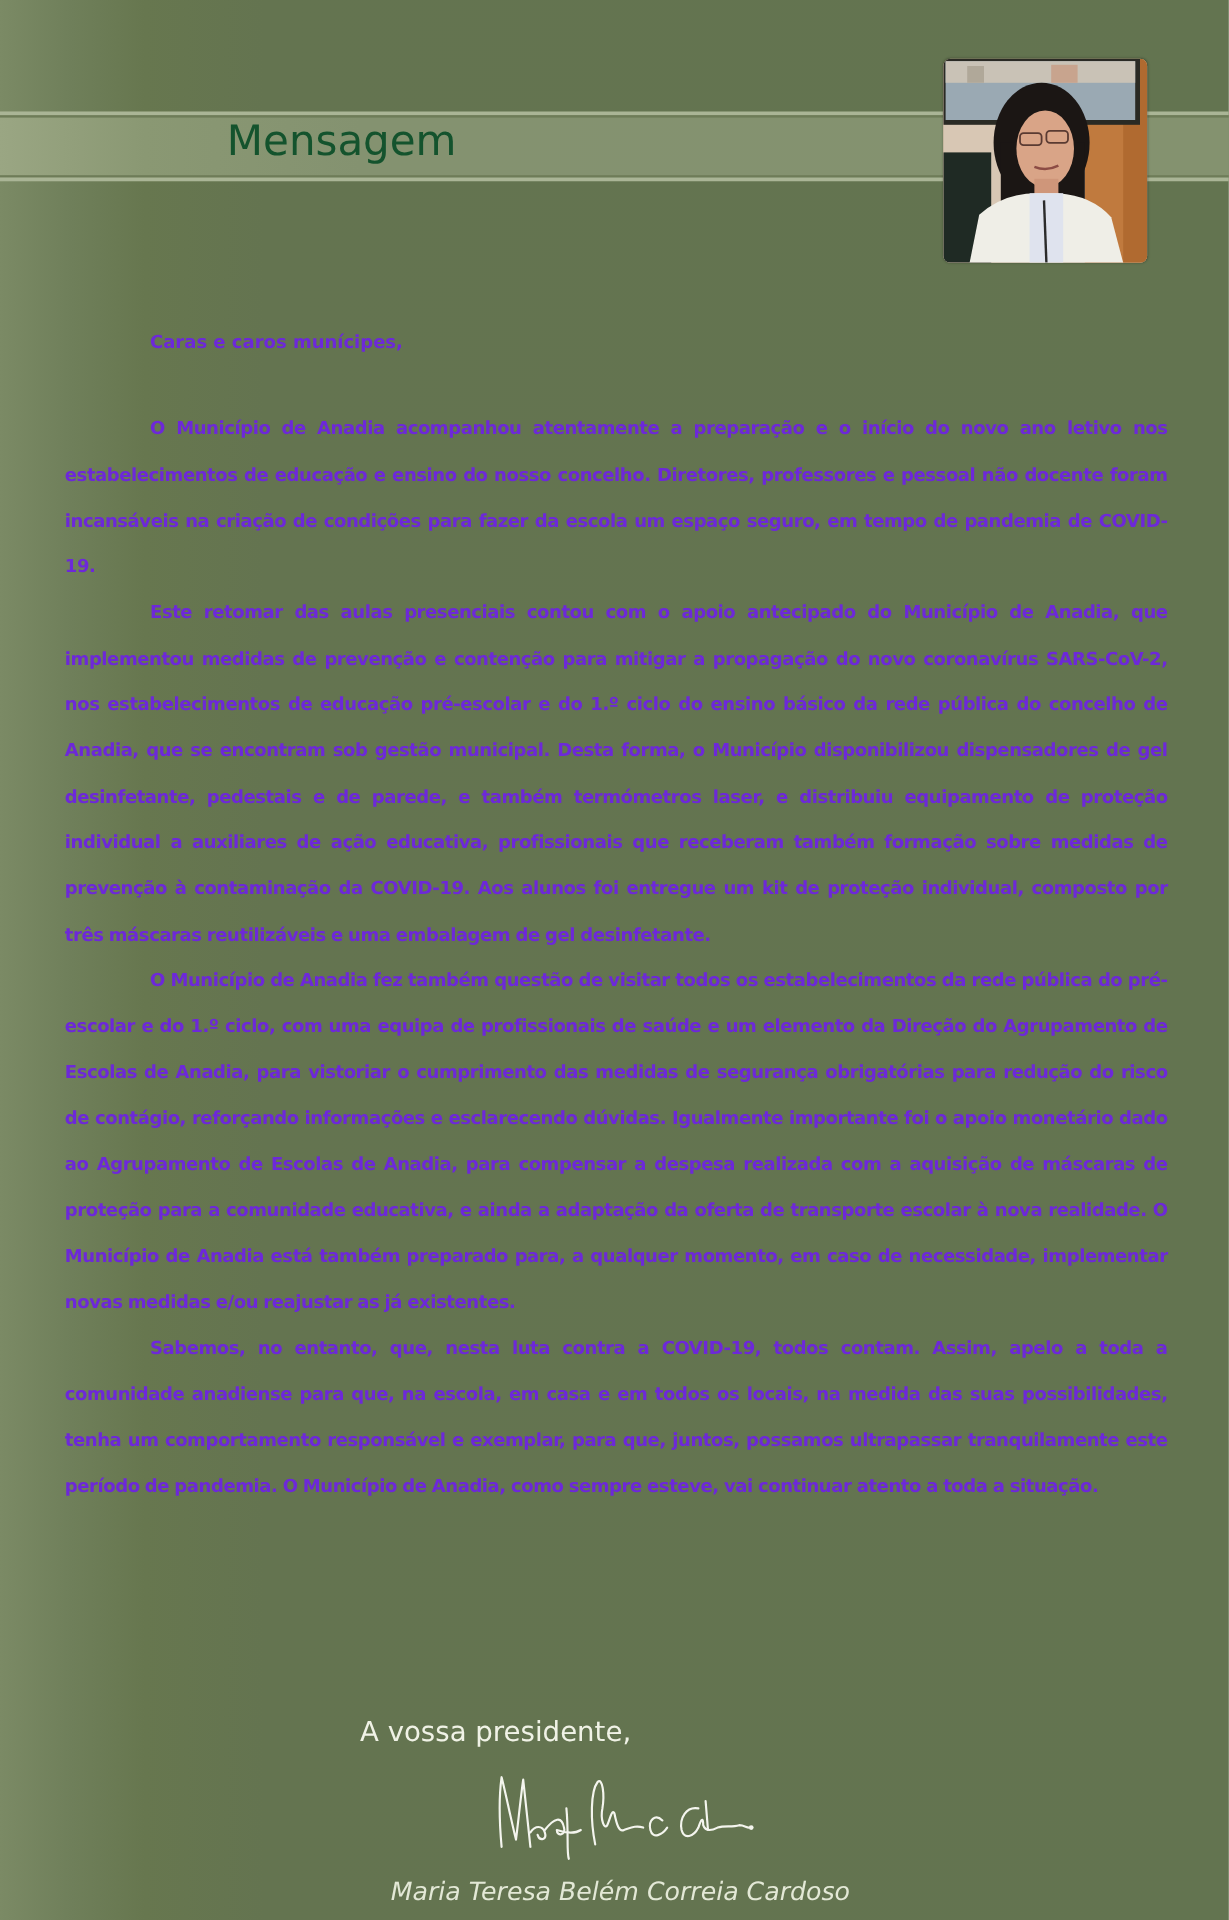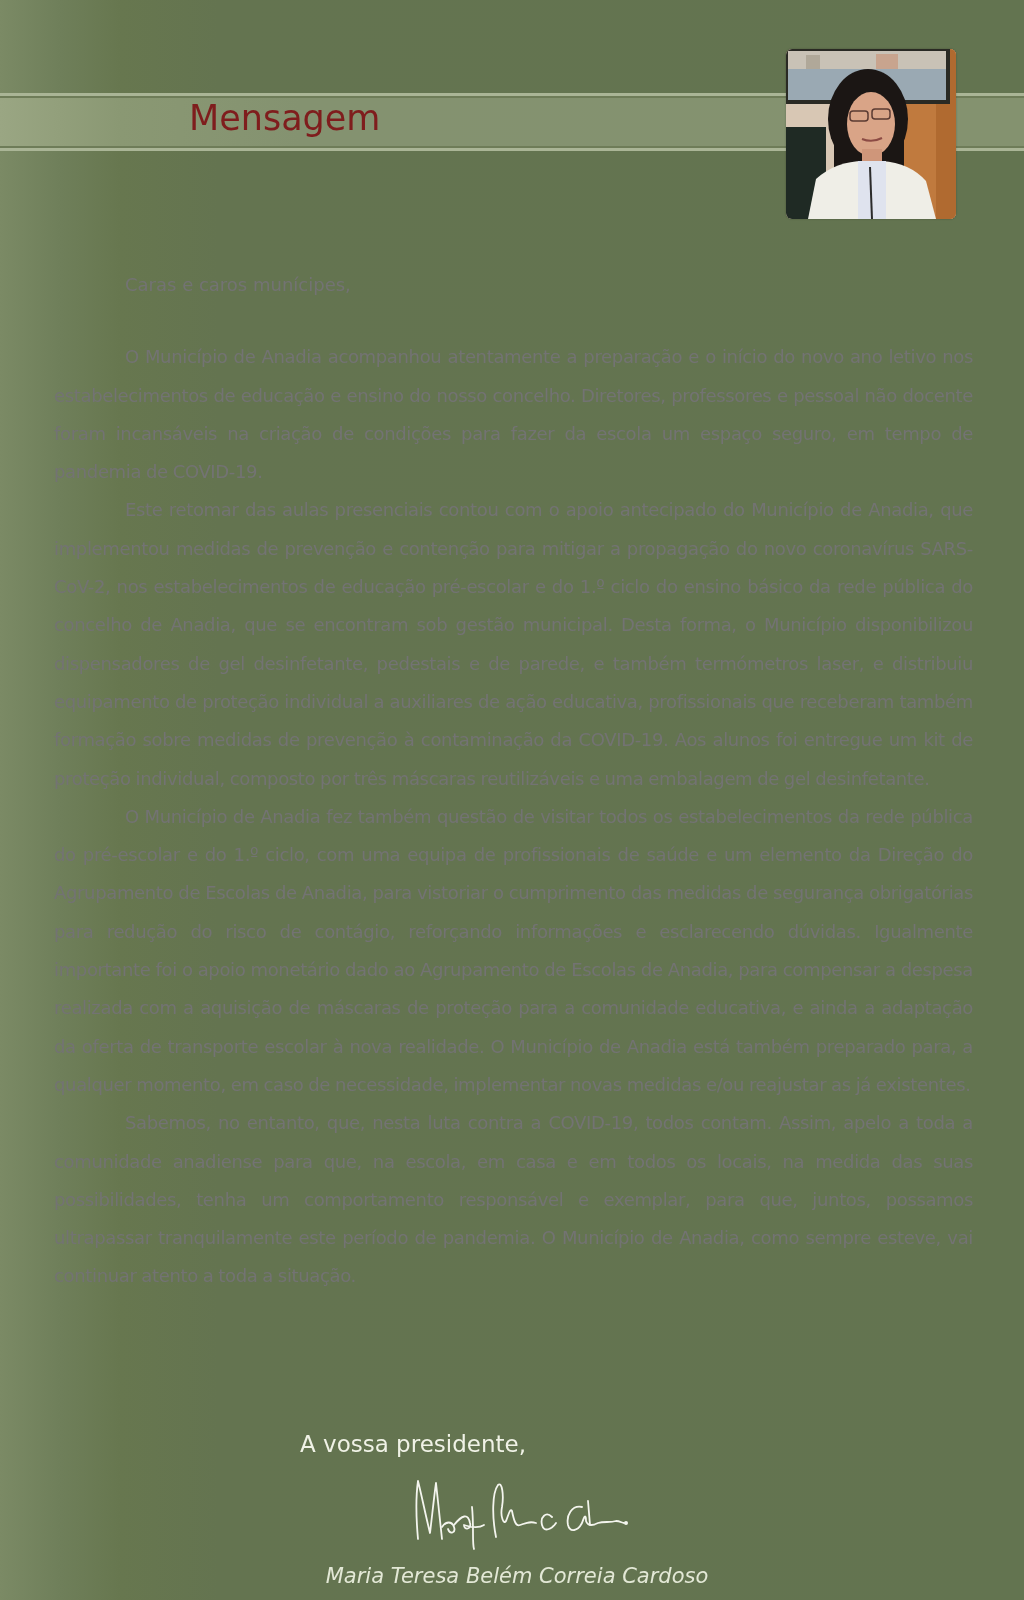--- a/index.html
+++ b/index.html
@@ -14,34 +14,34 @@
     background: linear-gradient(90deg, #9aa683 0px, #8a9873 120px, #849270 300px, #84926f 1024px);
   }
   .band-line {
     position:absolute; left:0; width:1024px; height:3px; background:#aab596;
   }
   .band-line.top { top:93px; }
   .band-line.bottom { top:148px; }
   .band-shade-top { position:absolute; left:0; top:96px; width:1024px; height:2px; background:#6e7c58; }
   .band-shade-bottom { position:absolute; left:0; top:146px; width:1024px; height:2px; background:#6e7c58; }
   .title {
-    position:absolute; left:189px; top:98px; font-size:35px; color:#7f1d1d;
+    position:absolute; left:189px; top:98px; font-size:35px; color:#14532d;
     font-family:"DejaVu Sans", sans-serif; letter-spacing:0px;
   }
   .photo {
     position:absolute; left:786px; top:49px; width:170px; height:170px;
     border-radius:6px; overflow:hidden;
     background:#c9b49a;
     box-shadow:0 0 2px rgba(0,0,0,0.3);
   }
   .photo svg { display:block; }
   .content {
     position:absolute; left:54px; top:266px; width:919px;
-    font-family:"DejaVu Sans", sans-serif; font-size:18px; line-height:38.3px;
-    color:#737373; font-weight:400;
+    font-family:"DejaVu Sans", sans-serif; font-size:15px; line-height:38.3px;
+    color:#6d28d9; font-weight:700;
   }
   .greeting { margin:0; padding-left:71px; }
   .spacer { height:34px; }
   .para { margin:0; text-indent:71px; text-align:justify; letter-spacing:-0.35px; word-spacing:-0.5px; }
   .closing {
     position:absolute; left:0; width:816px; top:1431px; text-align:center;
     font-size:23px; color:#f0f2e6; padding-left:10px; box-sizing:border-box;
   }
   .signature {
     position:absolute; left:412px; top:1477px; width:222px; height:74px;

